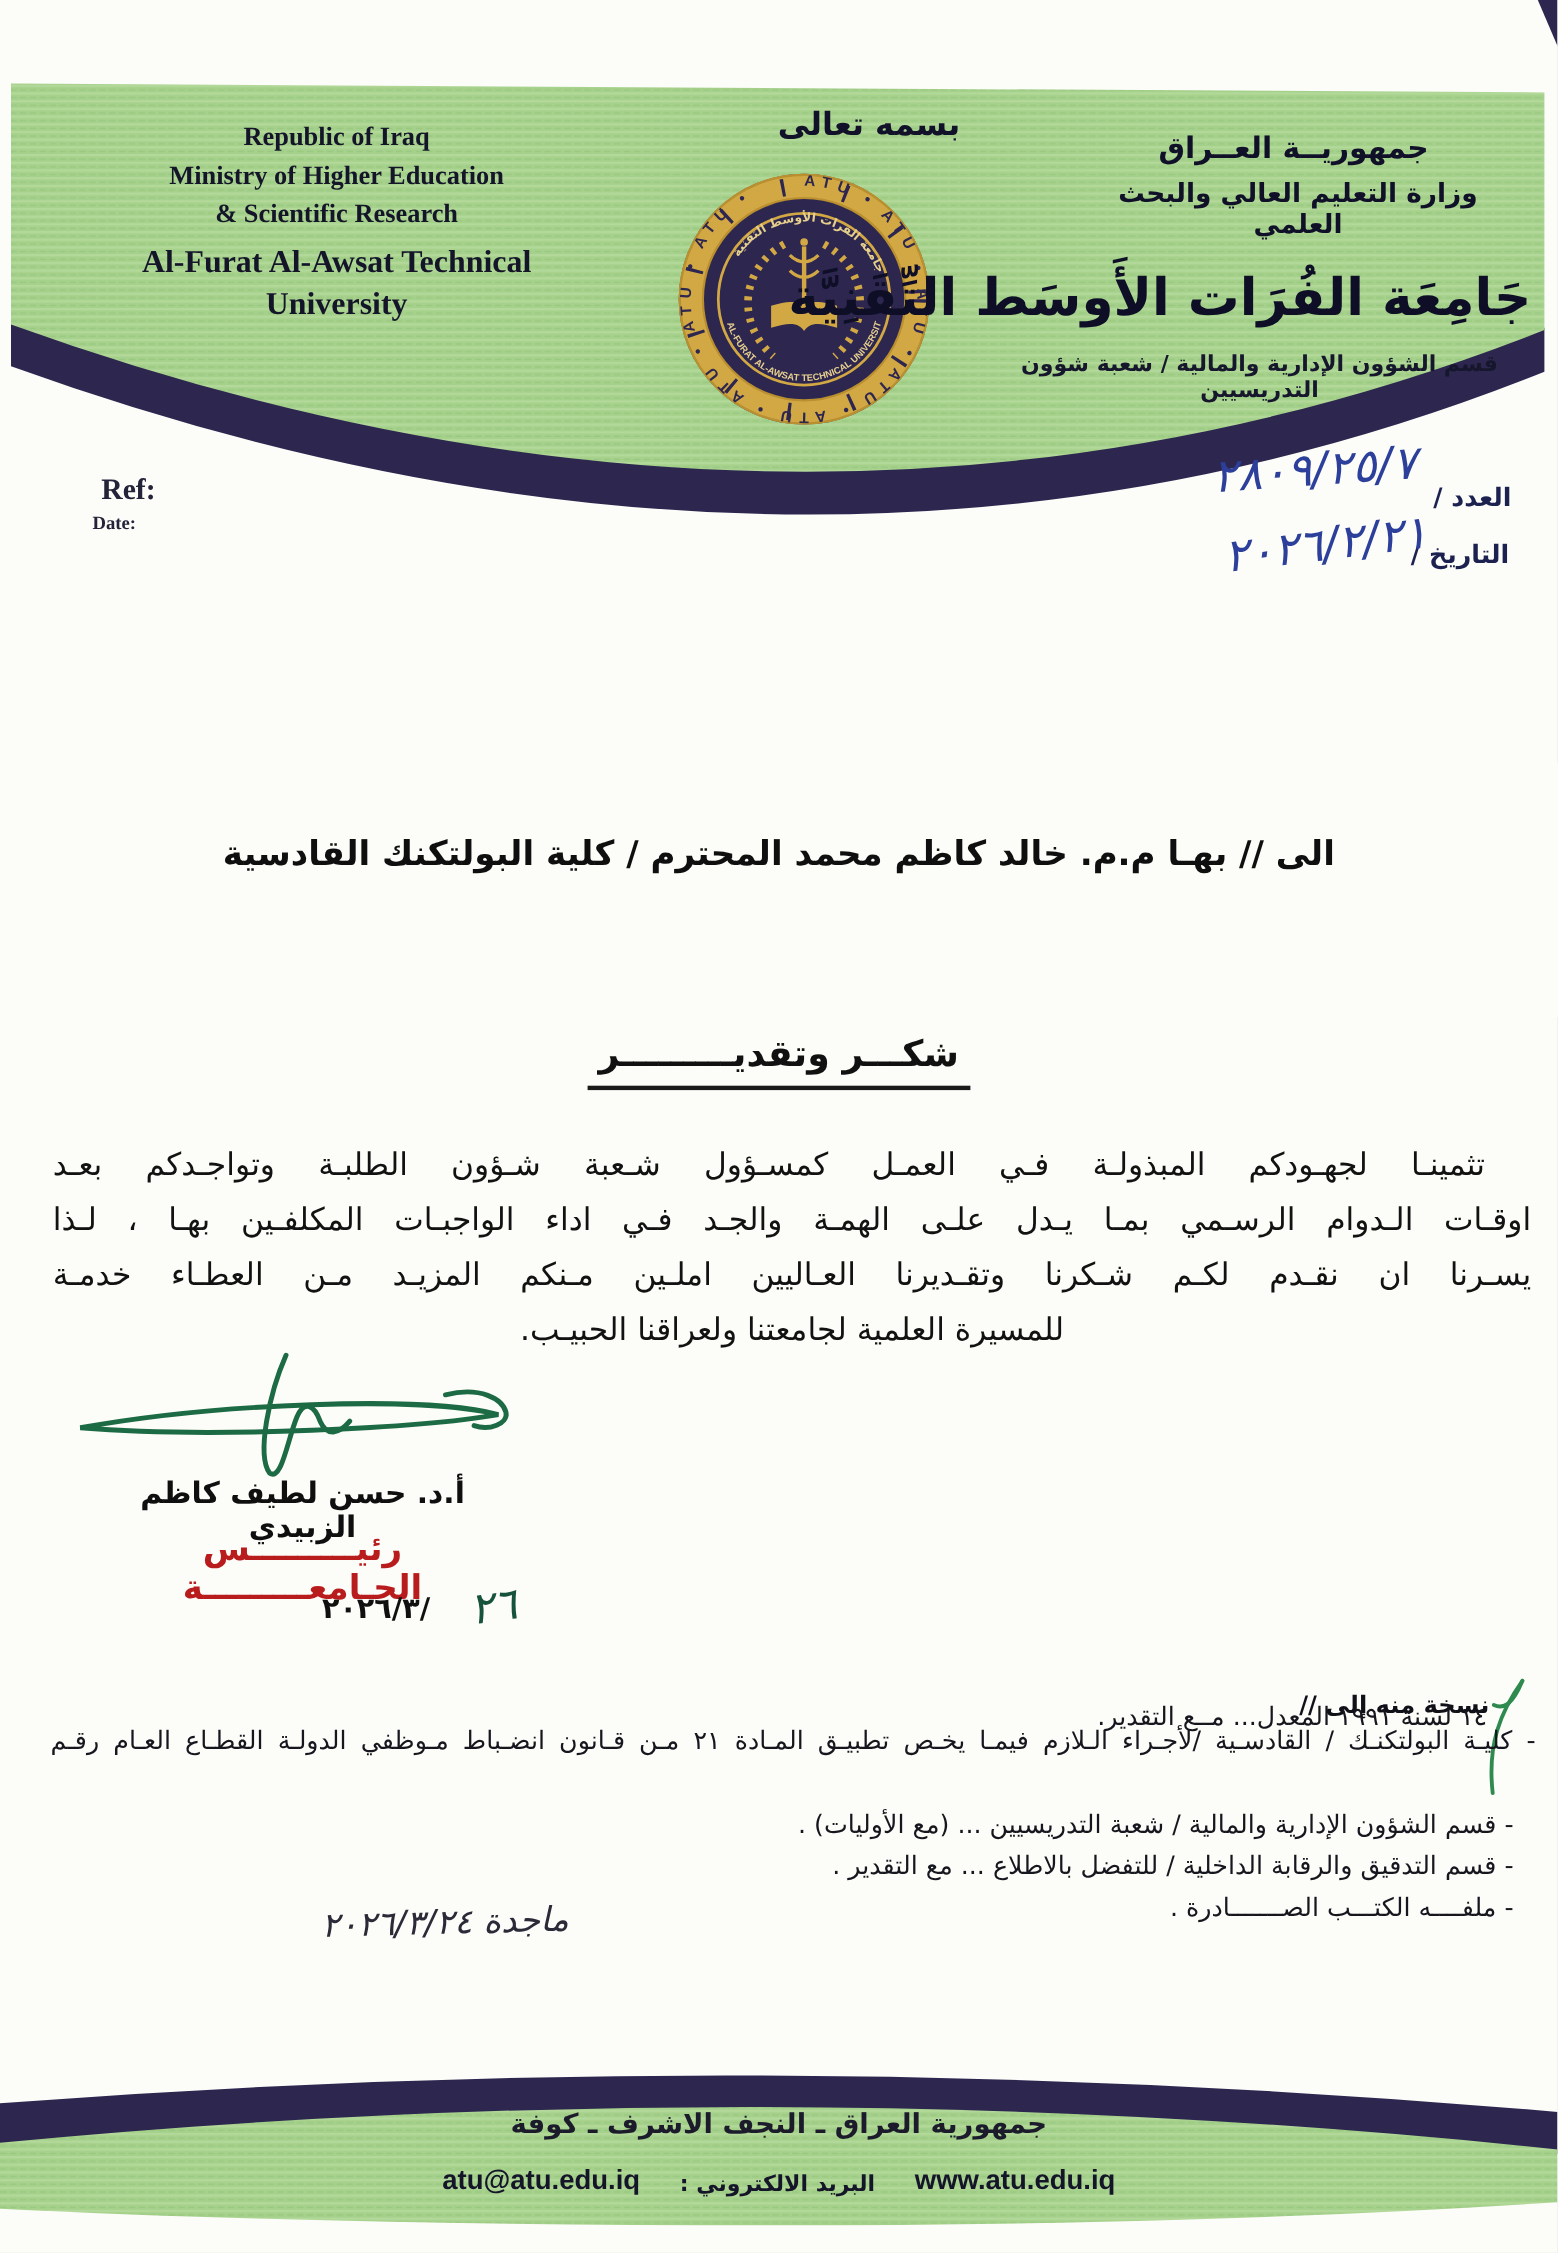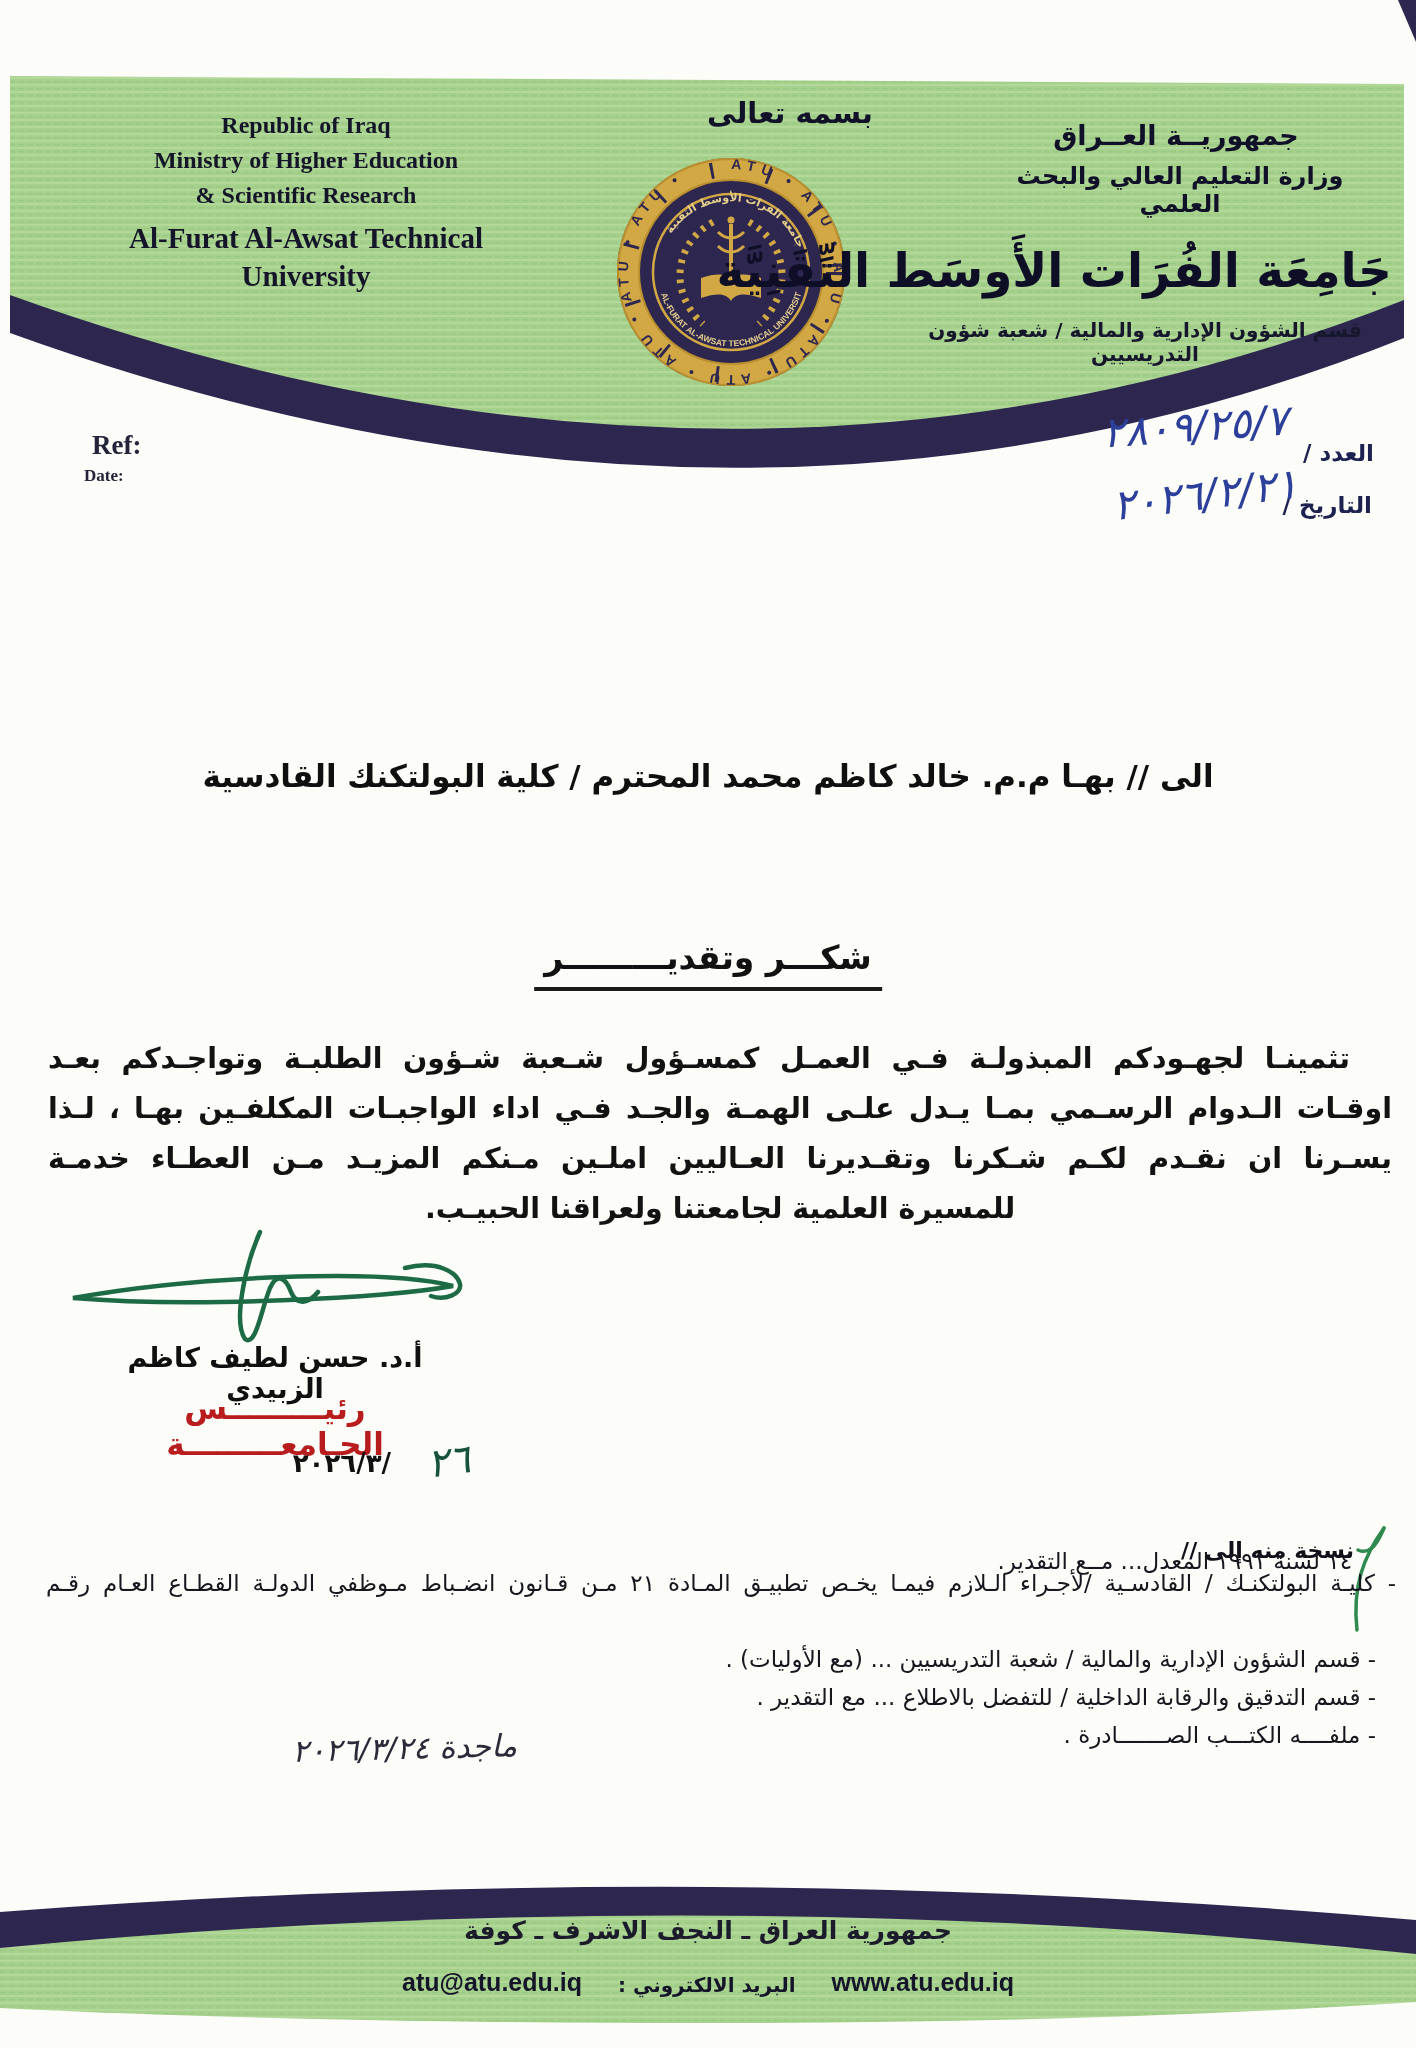--- a/index.html
+++ b/index.html
@@ -43,21 +43,21 @@
     direction:ltr;letter-spacing:3px;transform:rotate(-7deg);}
   .hand{font-style:italic;}
 
   
   .addressee{left:0;right:0;top:758px;text-align:center;font-size:31px;
     font-weight:bold;direction:rtl;color:#0f0f0f;}
   .subject{left:50%;top:938px;transform:translateX(-50%);
     font-size:33px;font-weight:bold;direction:rtl;color:#111;
     border-bottom:4px solid #1a1a1a;padding:0 10px 10px 10px;}
   .body-block{left:48px;top:1034px;width:1344px;direction:rtl;}
-  .body-line{font-size:28.5px;font-weight:bold;line-height:50px;
+  .body-line{font-size:28.5px;font-weight:normal;line-height:50px;
     color:#121212;text-align:justify;text-align-last:justify;}
   .body-line.first{padding-right:42px;}
   .body-line.last{text-align:center;text-align-last:center;}
 
   
   .signer-name{left:85px;top:1342px;width:380px;text-align:center;
     font-size:27px;font-weight:bold;direction:rtl;color:#0f0f0f;}
   .signer-title{left:85px;top:1390px;width:380px;text-align:center;
     font-size:31px;font-weight:bold;direction:rtl;color:#b91c1c;}
   .signer-date{left:190px;top:1438px;width:280px;display:flex;

